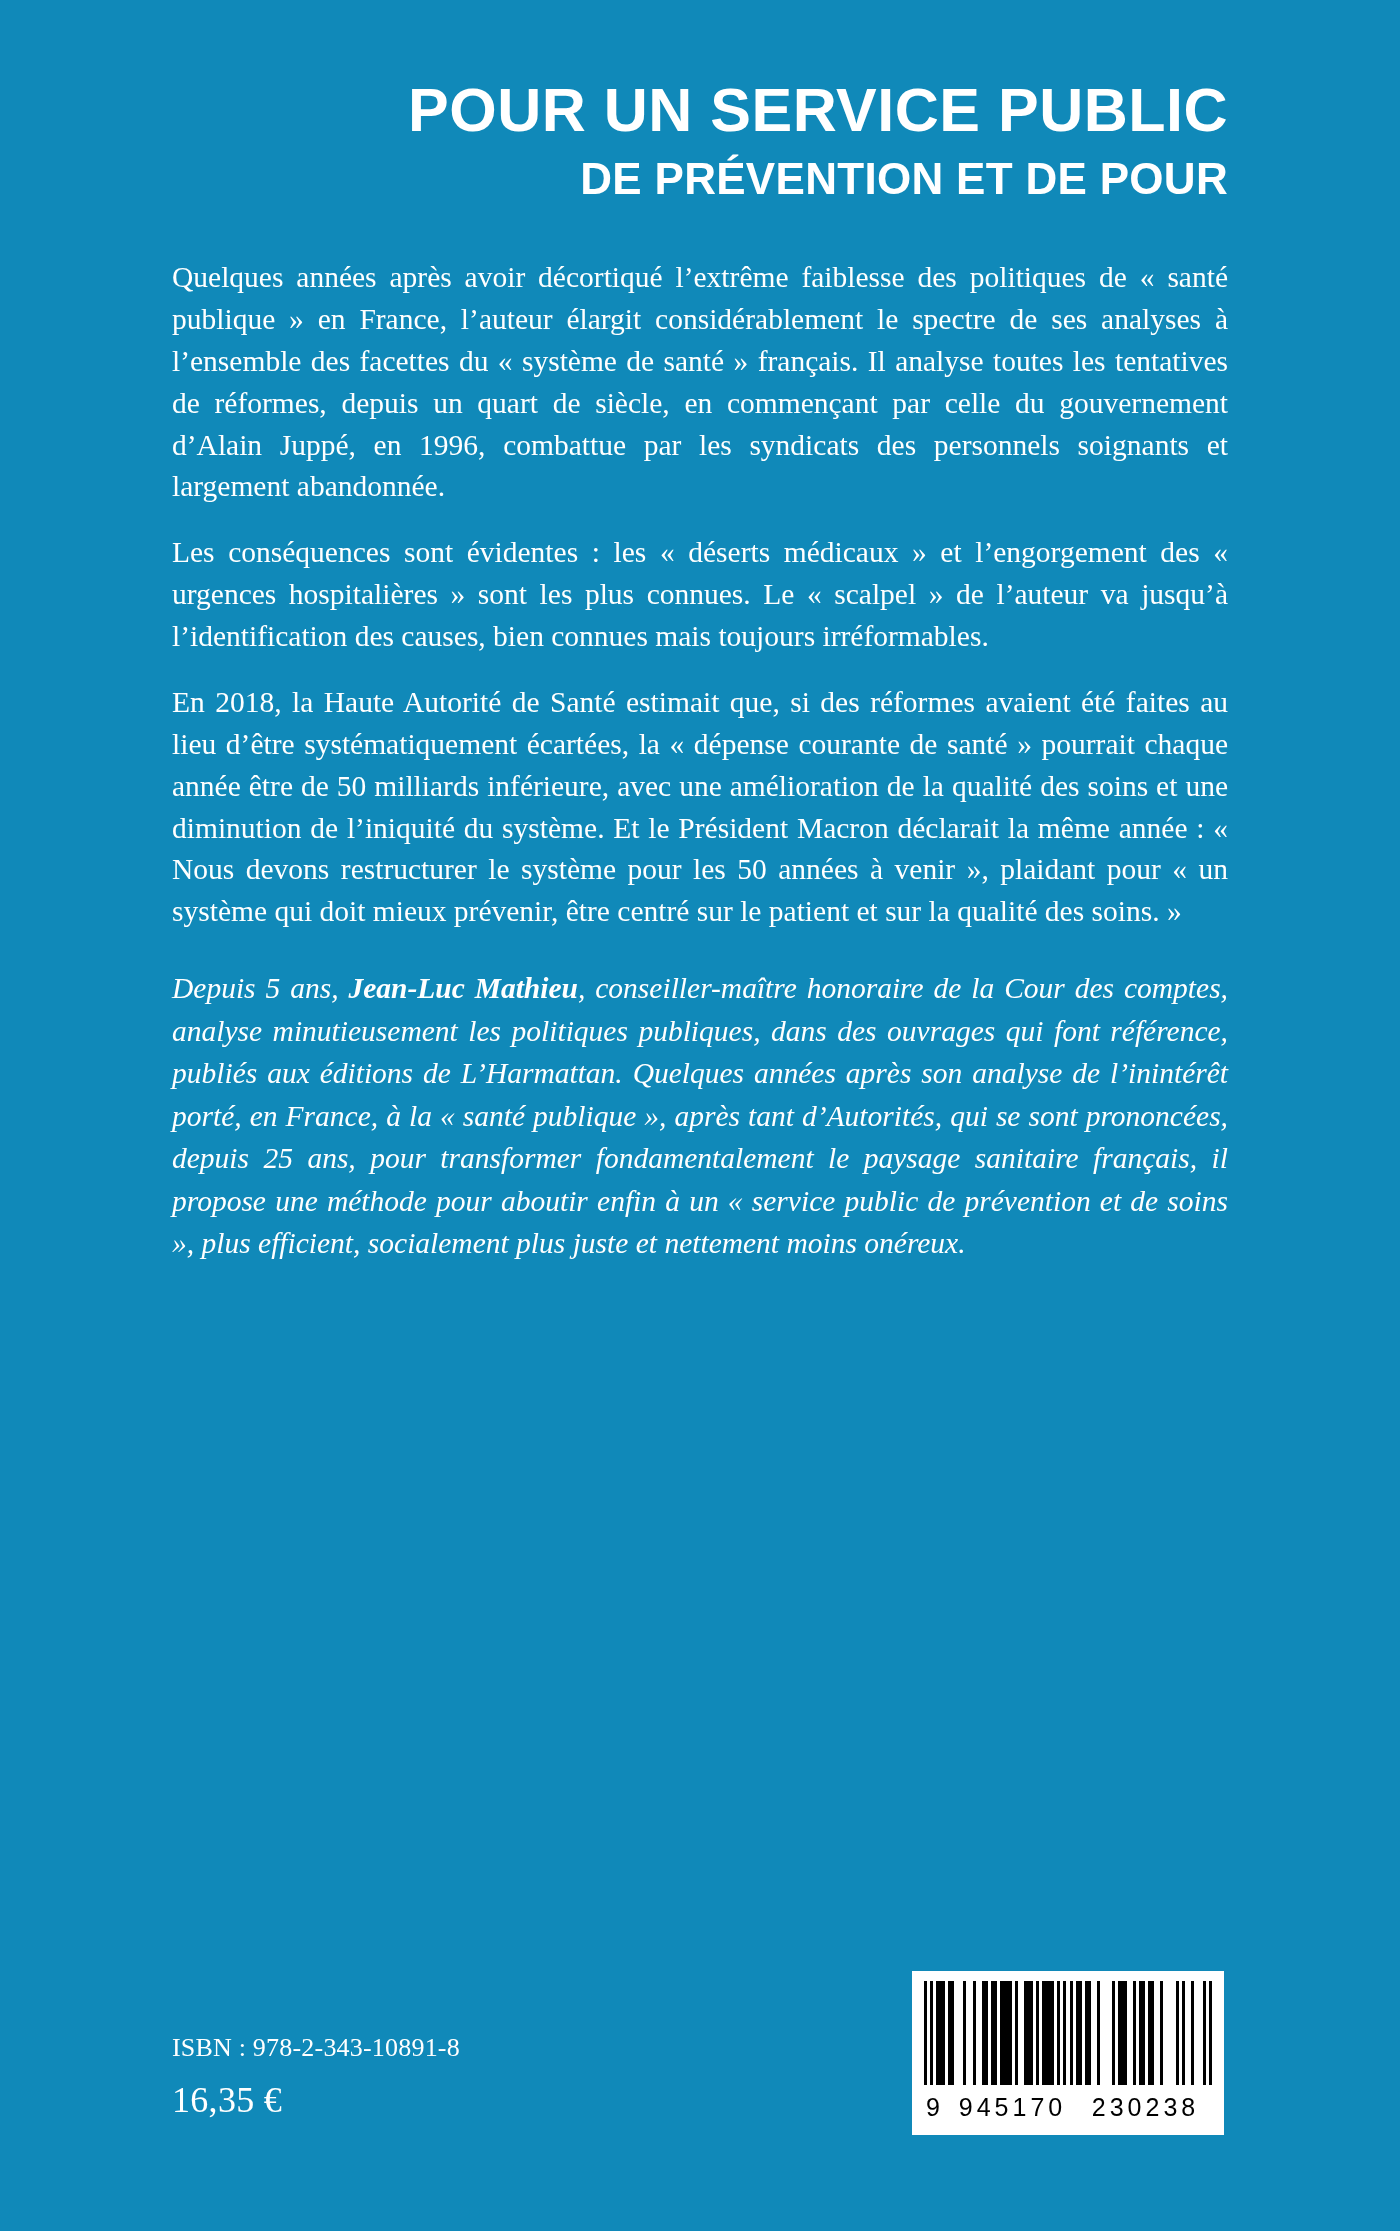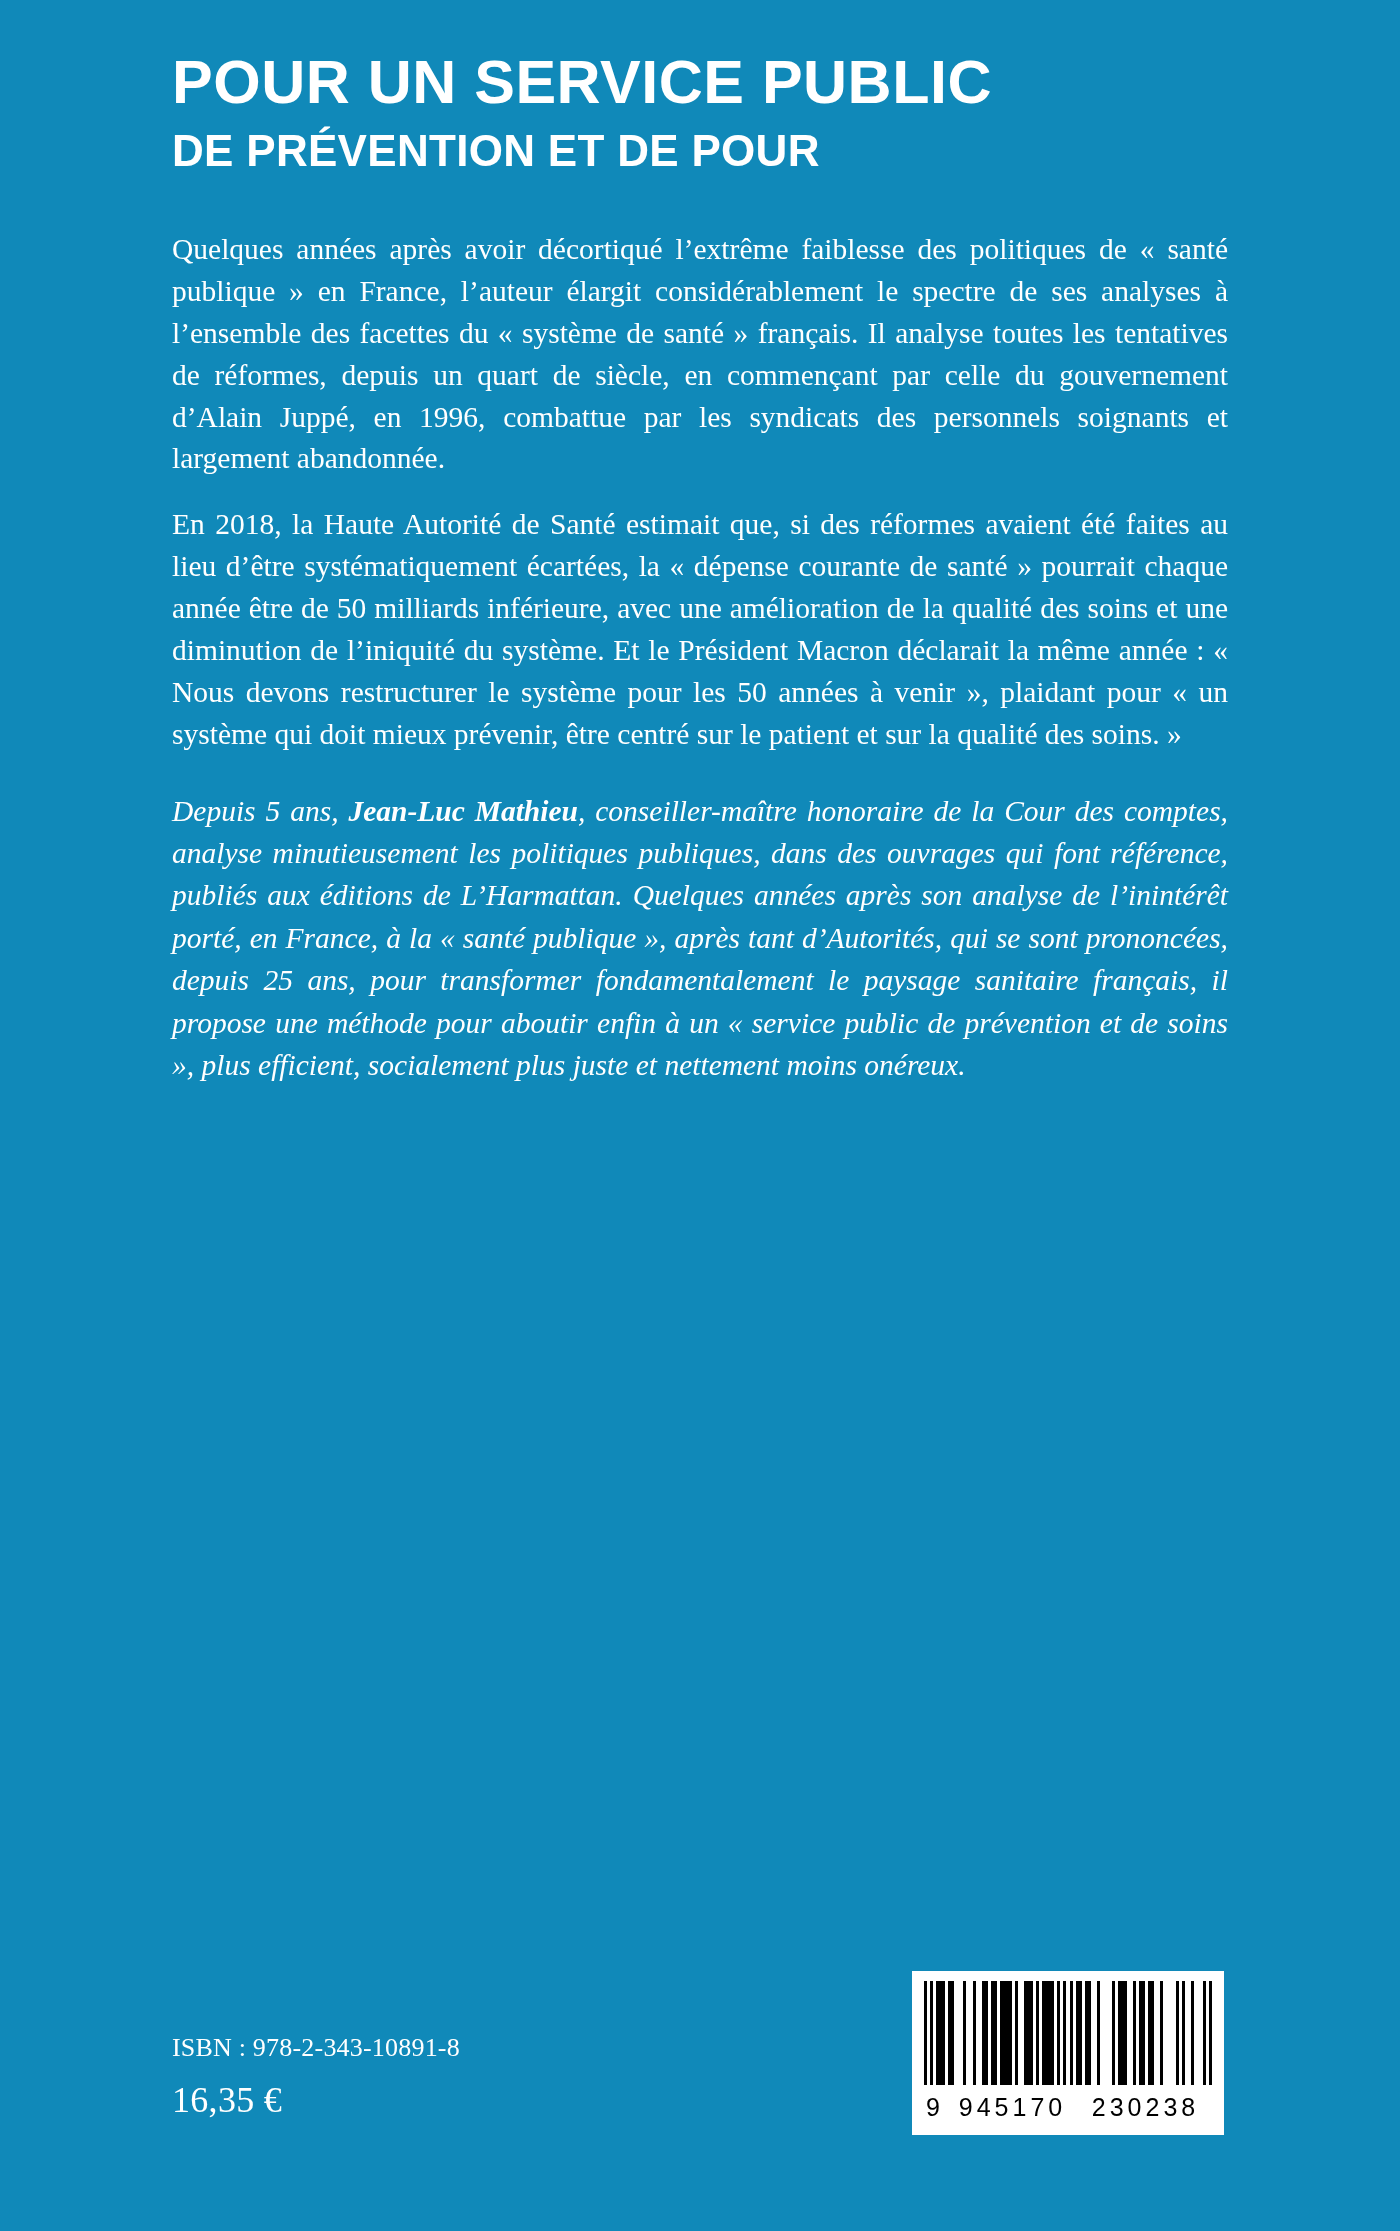--- a/index.html
+++ b/index.html
@@ -15,22 +15,22 @@
     overflow: hidden;
   }
   .page {
     position: relative;
     width: 1400px;
     height: 2231px;
     box-sizing: border-box;
     padding: 0 172px;
   }
   .title-block {
-    padding-top: 50px;
-    text-align: left;
+    padding-top: 78px;
+    text-align: right;
   }
   .title-main {
     font-family: "Liberation Sans", sans-serif;
     font-weight: bold;
     font-size: 61px;
     letter-spacing: 0.5px;
     line-height: 1.06;
     margin: 0;
   }
   .title-sub {
@@ -131,20 +131,21 @@
 
 <div class="page">
 
   <div class="title-block">
     <h1 class="title-main">POUR UN SERVICE PUBLIC</h1>
     <h2 class="title-sub">DE PRÉVENTION ET DE POUR</h2>
   </div>
 
   <div class="body-text">
     <p>Quelques années après avoir décortiqué l’extrême faiblesse des politiques de « santé publique » en France, l’auteur élargit considérablement le spectre de ses analyses à l’ensemble des facettes du « système de santé » français. Il analyse toutes les tentatives de réformes, depuis un quart de siècle, en commençant par celle du gouvernement d’Alain Juppé, en 1996, combattue par les syndicats des personnels soignants et largement abandonnée.</p>
+    <p>Les conséquences sont évidentes : les « déserts médicaux » et l’engorgement des « urgences hospitalières » sont les plus connues. Le « scalpel » de l’auteur va jusqu’à l’identification des causes, bien connues mais toujours irréformables.</p>
     <p>En 2018, la Haute Autorité de Santé estimait que, si des réformes avaient été faites au lieu d’être systématiquement écartées, la « dépense courante de santé » pourrait chaque année être de 50 milliards inférieure, avec une amélioration de la qualité des soins et une diminution de l’iniquité du système. Et le Président Macron déclarait la même année : « Nous devons restructurer le système pour les 50 années à venir », plaidant pour « un système qui doit mieux prévenir, être centré sur le patient et sur la qualité des soins. »</p>
   </div>
 
   <div class="author-note">
     <p>
       <span>Depuis 5 ans, </span><b>Jean-Luc Mathieu</b><span>, conseiller-maître honoraire de la Cour des comptes, analyse minutieusement les politiques publiques, dans des ouvrages qui font référence, publiés aux éditions de L’Harmattan. Quelques années après son analyse de l’inintérêt porté, en France, à la « santé publique », après tant d’Autorités, qui se sont prononcées, depuis 25 ans, pour transformer fondamentalement le paysage sanitaire français, il propose une méthode pour aboutir enfin à un « service public de prévention et de soins », plus efficient, socialement plus juste et nettement moins onéreux.</span>
     </p>
   </div>
 
   <div class="footer">

